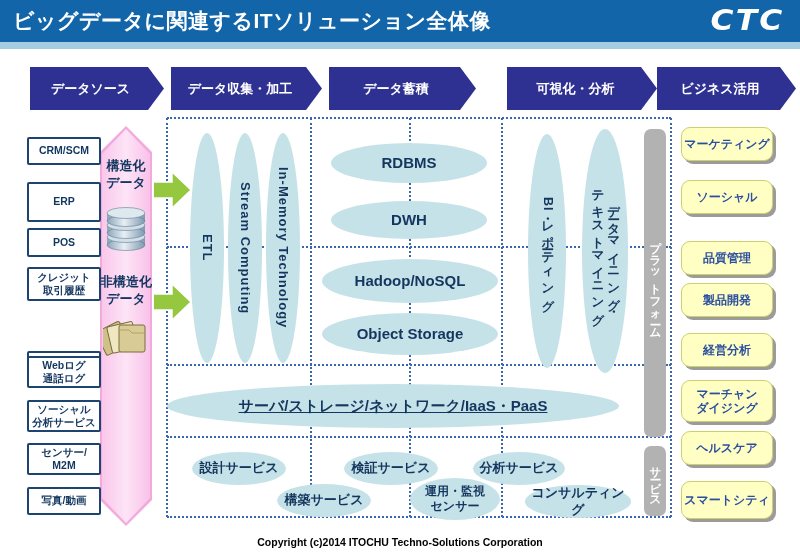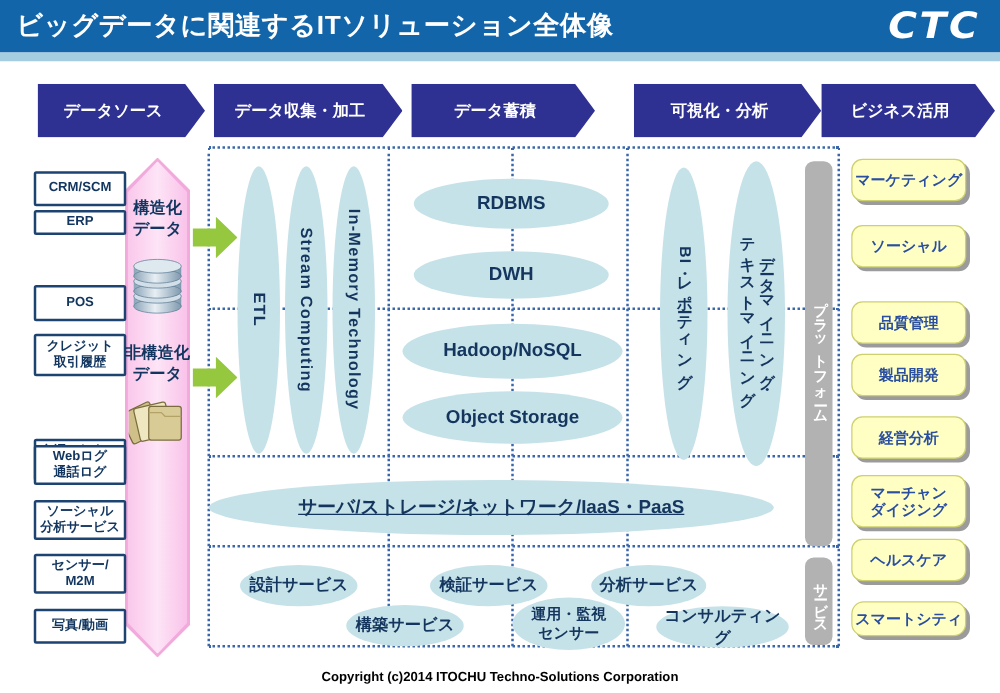--- a/index.html
+++ b/index.html
@@ -77,21 +77,21 @@
   <div class="dv" style="left:409px;top:118px;height:399px;"></div>
   <div class="dv" style="left:501px;top:118px;height:399px;"></div>
   <div class="dv" style="left:670px;top:118px;height:399px;"></div>
   <div class="dh" style="left:167px;top:117px;width:504px;"></div>
   <div class="dh" style="left:167px;top:246px;width:504px;"></div>
   <div class="dh" style="left:167px;top:364px;width:504px;"></div>
   <div class="dh" style="left:167px;top:436px;width:504px;"></div>
   <div class="dh" style="left:167px;top:516px;width:504px;"></div>
 
   <div class="src" style="top:137px;height:28px;">CRM/SCM</div>
-  <div class="src" style="top:168px;height:20px;">ERP</div>
+  <div class="src" style="top:182px;height:40px;">ERP</div>
   <div class="src" style="top:228px;height:29px;">POS</div>
   <div class="src" style="top:267px;height:34px;">クレジット
 取引履歴</div>
   <div class="src" style="top:305px;height:34px;margin-top:46px;">交通・気象・
 金融情報</div>
   <div class="src" style="top:356px;height:32px;">Webログ
 通話ログ</div>
   <div class="src" style="top:400px;height:32px;">ソーシャル
 分析サービス</div>
   <div class="src" style="top:443px;height:32px;">センサー/
@@ -174,21 +174,21 @@
   </div>
 
   <div class="ybox" style="top:127px;height:34px;">マーケティング</div>
   <div class="ybox" style="top:180px;height:34px;">ソーシャル</div>
   <div class="ybox" style="top:241px;height:34px;">品質管理</div>
   <div class="ybox" style="top:283px;height:34px;">製品開発</div>
   <div class="ybox" style="top:333px;height:34px;">経営分析</div>
   <div class="ybox" style="top:380px;height:42px;">マーチャン
 ダイジング</div>
   <div class="ybox" style="top:431px;height:34px;">ヘルスケア</div>
-  <div class="ybox" style="top:481px;height:28px;border-radius:10px;">スマートシティ</div>
+  <div class="ybox" style="top:481px;height:38px;">スマートシティ</div>
 
   <div class="el" style="left:167px;top:384px;width:452px;height:44px;font-size:15px;text-decoration:underline;">サーバ/ストレージ/ネットワーク/IaaS・PaaS</div>
 
   <div class="el" style="left:192px;top:452px;width:94px;height:33px;font-size:13px;">設計サービス</div>
   <div class="el" style="left:277px;top:484px;width:94px;height:33px;font-size:13px;">構築サービス</div>
   <div class="el" style="left:344px;top:452px;width:94px;height:33px;font-size:13px;">検証サービス</div>
   <div class="el" style="left:410px;top:478px;width:90px;height:42px;font-size:12px;">運用・監視
 センサー</div>
   <div class="el" style="left:473px;top:452px;width:92px;height:33px;font-size:13px;">分析サービス</div>
   <div class="el" style="left:525px;top:485px;width:106px;height:33px;font-size:13px;">コンサルティング</div>

